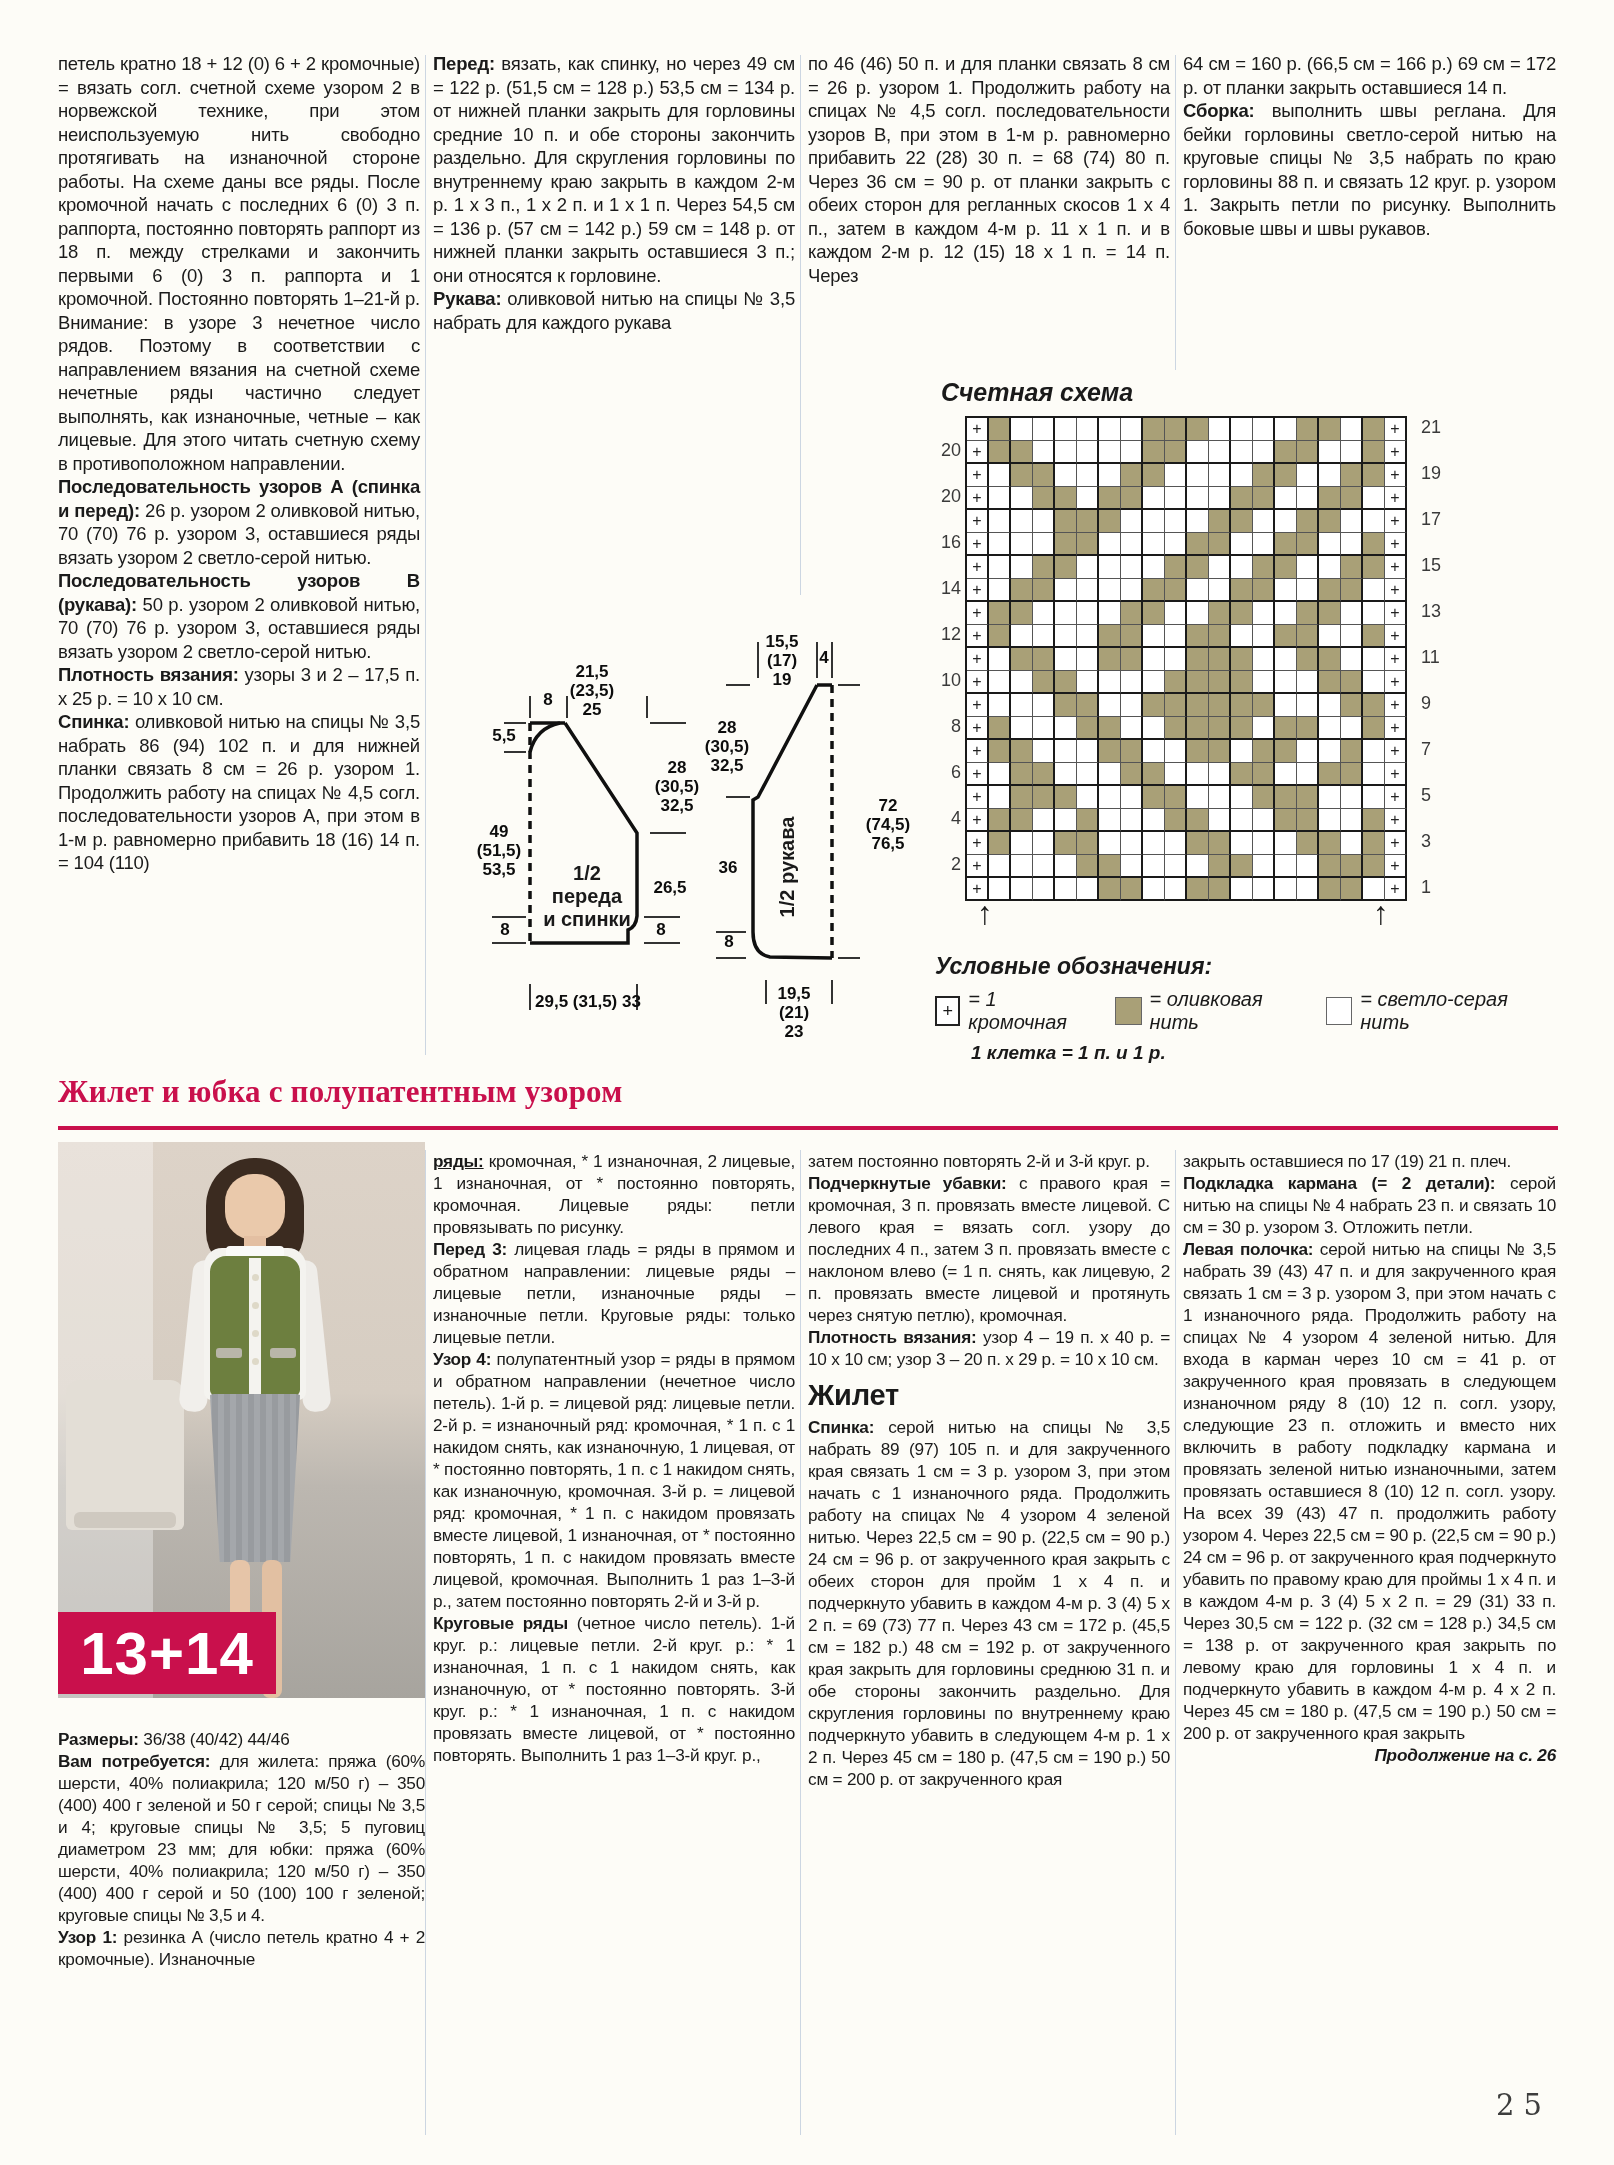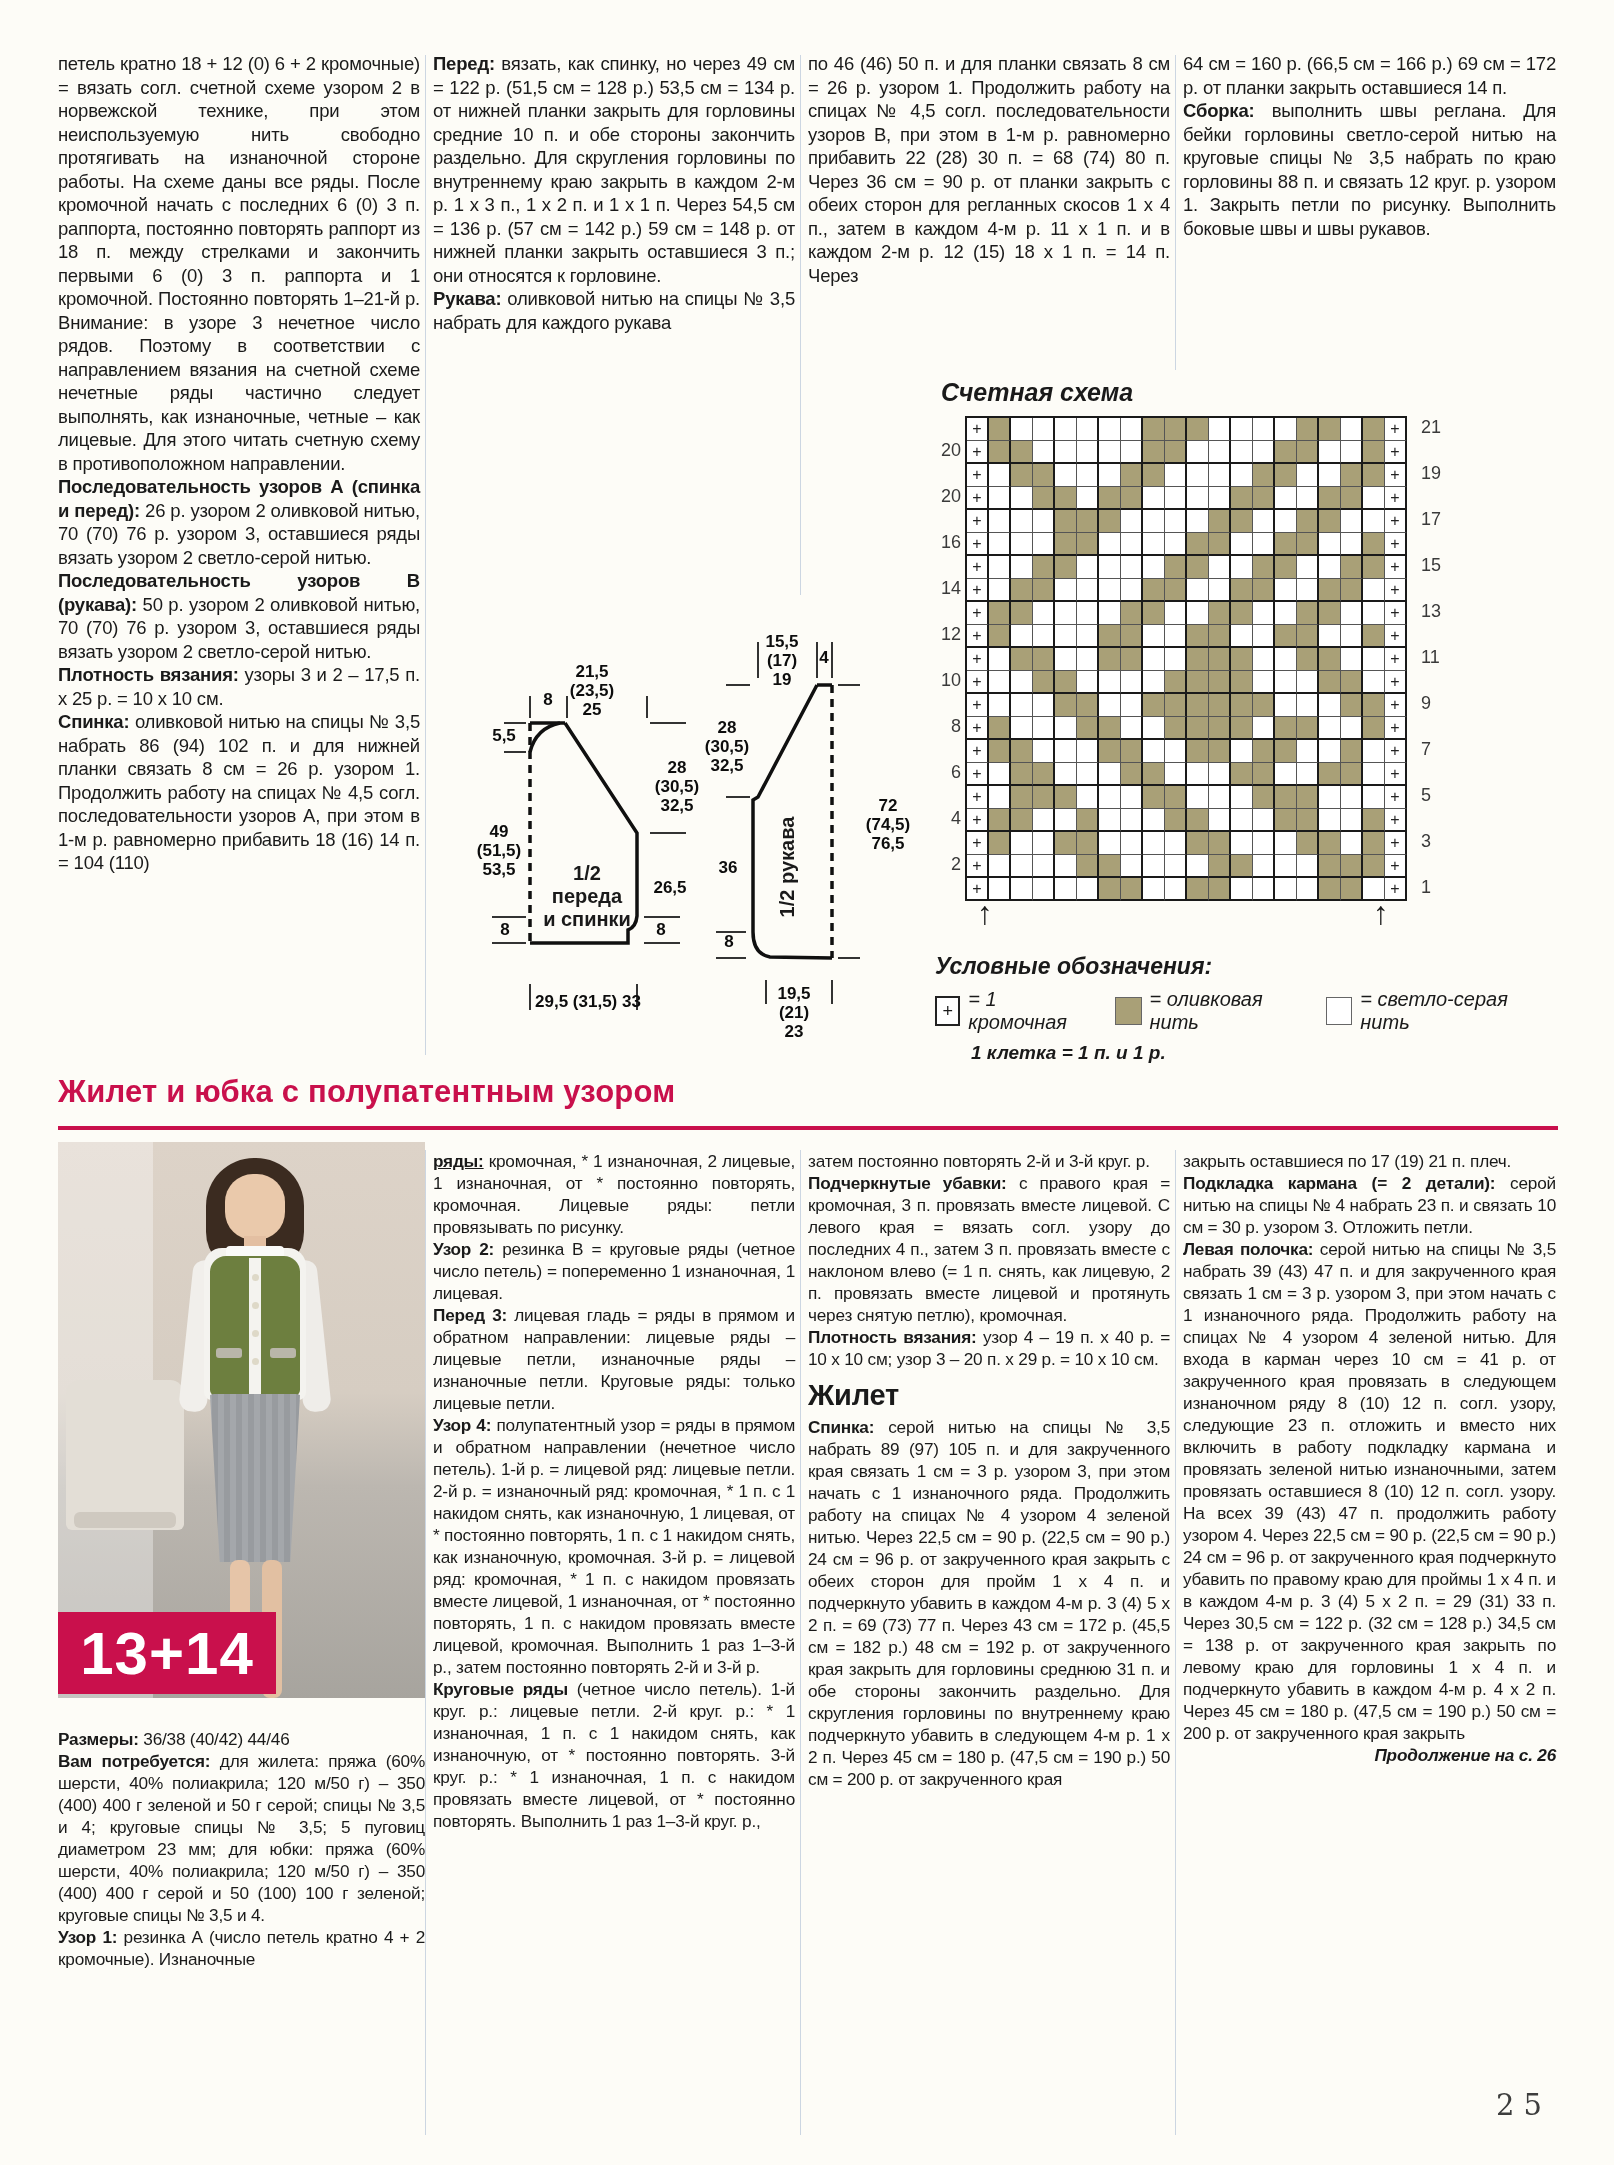--- a/index.html
+++ b/index.html
@@ -32,21 +32,21 @@
   .legend-item{display:flex;align-items:center;gap:8px;margin-right:28px;}
   .sym-plus{width:26px;height:26px;border:2px solid #222;display:flex;align-items:center;justify-content:center;font-size:18px;font-style:normal;background:#fff;}
   .sym-box{width:30px;height:26px;border:1px solid #666;}
   .legend-note{font-size:19px;font-style:italic;font-weight:bold;margin:8px 0 0 36px;}
   
   #schematics{position:absolute;left:440px;top:600px;width:480px;height:450px;}
   #schematics svg{position:absolute;left:0;top:0;}
   .dim{position:absolute;font-size:17px;line-height:19px;font-weight:bold;text-align:center;white-space:pre-line;color:#0d0d0d;}
   .piece-name{position:absolute;font-size:20px;line-height:23px;font-weight:bold;text-align:center;white-space:pre-line;}
   
-  #section-title{position:absolute;left:58px;top:1074px;font-size:31px;font-weight:bold;color:#c9104c;letter-spacing:0.2px;}
+  #section-title{position:absolute;left:58px;top:1074px;font-size:31px;font-weight:bold;color:#c9104c;letter-spacing:0.2px;font-family:Liberation Serif, serif;}
   #section-rule{position:absolute;left:58px;top:1126px;width:1500px;height:4px;background:#c9104c;}
   
   #photo{position:absolute;left:58px;top:1142px;width:367px;height:556px;overflow:hidden;
          background:linear-gradient(180deg,#ddd3c8 0%,#d6cdc2 45%,#bcb7b0 62%,#a7a49e 100%);}
   .ph{position:absolute;}
   
   #badge{position:absolute;left:58px;top:1612px;width:218px;height:82px;background:#c9104c;
          display:flex;align-items:center;justify-content:center;color:#fff;font-size:60px;font-weight:bold;letter-spacing:1px;}
   #page-number{position:absolute;left:1496px;top:2088px;font-family:"DejaVu Serif",serif;font-size:29px;letter-spacing:9px;color:#3d3d3d;}
 </style>
@@ -683,21 +683,20 @@
 
   <div id="badge">13+14</div>
 
   <div class="bcol" style="left:58px;top:1728px;width:367px;">
       <p><b>Размеры:</b> 36/38 (40/42) 44/46</p>
       <p><b>Вам потребуется:</b> для жилета: пряжа (60% шерсти, 40% полиакрила; 120 м/50 г) – 350 (400) 400 г зеленой и 50 г серой; спицы № 3,5 и 4; круговые спицы № 3,5; 5 пуговиц диаметром 23 мм; для юбки: пряжа (60% шерсти, 40% полиакрила; 120 м/50 г) – 350 (400) 400 г серой и 50 (100) 100 г зеленой; круговые спицы № 3,5 и 4.</p>
       <p><b>Узор 1:</b> резинка А (число петель кратно 4 + 2 кромочные). Изнаночные</p>
     </div>
   <div class="bcol" style="left:433px;top:1150px;width:362px;">
       <p><b class="u-lead">ряды:</b> кромочная, * 1 изнаночная, 2 лицевые, 1 изнаночная, от * постоянно повторять, кромочная. Лицевые ряды: петли провязывать по рисунку.</p>
-      <p><b>Узор 2:</b> резинка В = круговые ряды (четное число петель) = попеременно 1 изнаночная, 1 лицевая.</p>
       <p><b>Перед 3:</b> лицевая гладь = ряды в прямом и обратном направлении: лицевые ряды – лицевые петли, изнаночные ряды – изнаночные петли. Круговые ряды: только лицевые петли.</p>
       <p><b>Узор 4:</b> полупатентный узор = ряды в прямом и обратном направлении (нечетное число петель). 1-й р. = лицевой ряд: лицевые петли. 2-й р. = изнаночный ряд: кромочная, * 1 п. с 1 накидом снять, как изнаночную, 1 лицевая, от * постоянно повторять, 1 п. с 1 накидом снять, как изнаночную, кромочная. 3-й р. = лицевой ряд: кромочная, * 1 п. с накидом провязать вместе лицевой, 1 изнаночная, от * постоянно повторять, 1 п. с накидом провязать вместе лицевой, кромочная. Выполнить 1 раз 1–3-й р., затем постоянно повторять 2-й и 3-й р.</p>
       <p><b>Круговые ряды</b> (четное число петель). 1-й круг. р.: лицевые петли. 2-й круг. р.: * 1 изнаночная, 1 п. с 1 накидом снять, как изнаночную, от * постоянно повторять. 3-й круг. р.: * 1 изнаночная, 1 п. с накидом провязать вместе лицевой, от * постоянно повторять. Выполнить 1 раз 1–3-й круг. р.,</p>
     </div>
   <div class="bcol" style="left:808px;top:1150px;width:362px;">
       <p>затем постоянно повторять 2-й и 3-й круг. р.</p>
       <p><b>Подчеркнутые убавки:</b> с правого края = кромочная, 3 п. провязать вместе лицевой. С левого края = вязать согл. узору до последних 4 п., затем 3 п. провязать вместе с наклоном влево (= 1 п. снять, как лицевую, 2 п. провязать вместе лицевой и протянуть через снятую петлю), кромочная.</p>
       <p><b>Плотность вязания:</b> узор 4 – 19 п. х 40 р. = 10 х 10 см; узор 3 – 20 п. х 29 р. = 10 х 10 см.</p>
       <div class="subhead">Жилет</div>
       <p><b>Спинка:</b> серой нитью на спицы № 3,5 набрать 89 (97) 105 п. и для закрученного края связать 1 см = 3 р. узором 3, при этом начать с 1 изнаночного ряда. Продолжить работу на спицах № 4 узором 4 зеленой нитью. Через 22,5 см = 90 р. (22,5 см = 90 р.) 24 см = 96 р. от закрученного края закрыть с обеих сторон для пройм 1 х 4 п. и подчеркнуто убавить в каждом 4-м р. 3 (4) 5 х 2 п. = 69 (73) 77 п. Через 43 см = 172 р. (45,5 см = 182 р.) 48 см = 192 р. от закрученного края закрыть для горловины среднюю 31 п. и обе стороны закончить раздельно. Для скругления горловины по внутреннему краю подчеркнуто убавить в следующем 4-м р. 1 х 2 п. Через 45 см = 180 р. (47,5 см = 190 р.) 50 см = 200 р. от закрученного края</p>

